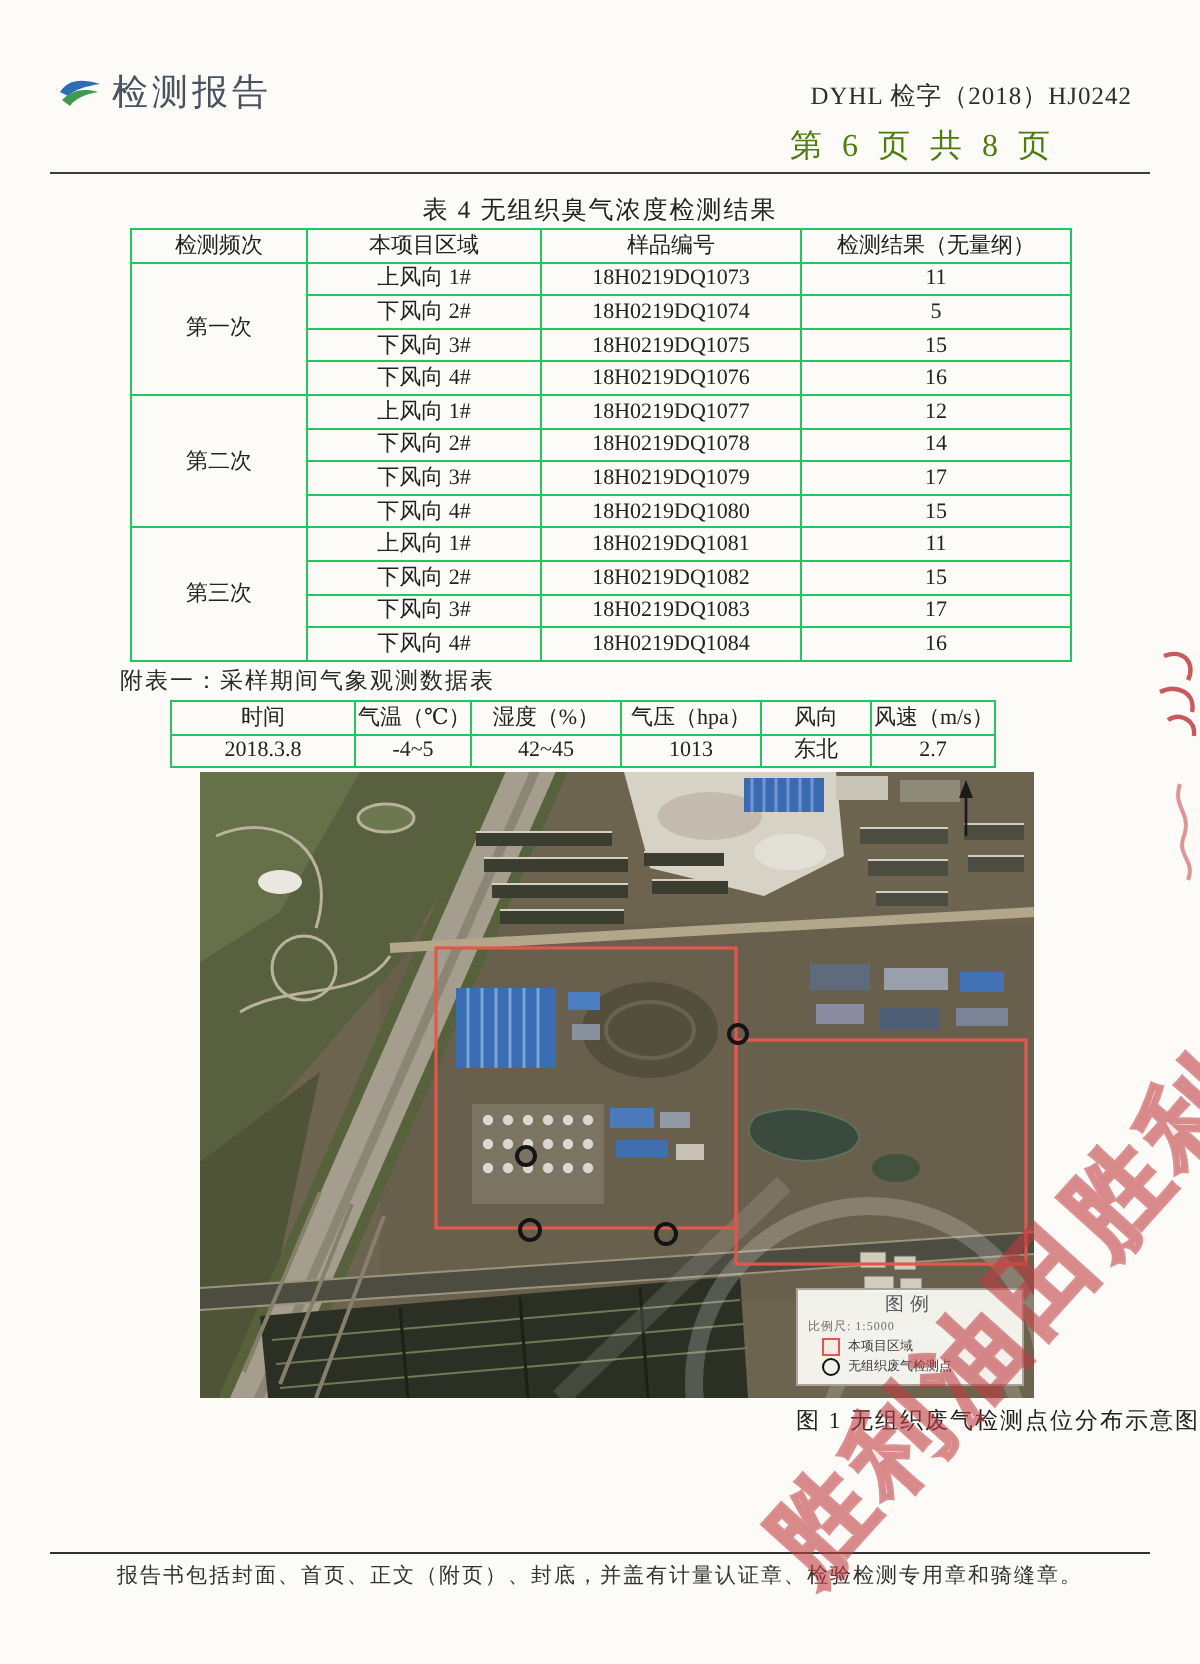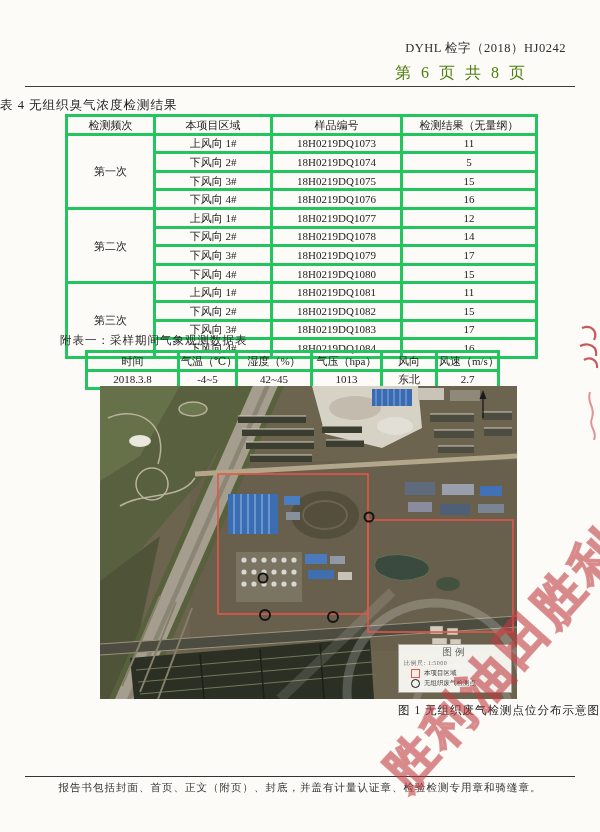--- a/index.html
+++ b/index.html
@@ -7,24 +7,24 @@
        font-family:"Liberation Serif","DejaVu Serif",serif;color:#2a2a2a;}
   .abs{position:absolute;}
   
   .logo-row{left:28px;top:34px;display:flex;align-items:center;gap:4px;}
   .logo-title{font-size:18px;color:#49525e;letter-spacing:2px;font-family:"Liberation Sans","DejaVu Sans",sans-serif;}
   .company{left:30px;top:62px;font-size:11px;color:#474747;letter-spacing:1.5px;}
   .report-no{right:34px;top:40px;font-size:12.5px;color:#2d2d2d;letter-spacing:0.5px;text-align:right;}
   .page-info{right:72px;top:63px;font-size:16px;color:#4d7c0f;letter-spacing:3px;}
   .header-rule{left:25px;width:550px;top:86px;border-top:1.5px solid #3c3c3c;}
   
-  .table-title{left:0;width:600px;top:97px;text-align:left;font-size:12.5px;color:#222;letter-spacing:1px;}
+  .table-title{left:0;width:600px;top:97px;text-align:center;font-size:12.5px;color:#222;letter-spacing:1px;}
   
   table{border-collapse:collapse;table-layout:fixed;}
-  th,td{border:3px solid #22c55e;font-size:11px;font-weight:normal;text-align:center;
+  th,td{border:1px solid #22c55e;font-size:11px;font-weight:normal;text-align:center;
         padding:0 1px;height:15.6px;line-height:1.1;color:#222;overflow:hidden;white-space:nowrap;}
   .main-table{left:65px;top:114px;width:470px;}
   .weather-table{left:85px;top:350px;width:412px;}
   .annex-label{left:28px;top:333px;font-size:11.5px;color:#2a2a2a;letter-spacing:1px;padding-left:32px;}
   
   .map-wrap{left:100px;top:386px;width:417px;height:313px;background:#6d6450;}
   .legend{position:absolute;left:298px;top:258px;width:114px;height:49px;
           background:rgba(252,252,249,0.93);border:1px solid #a9a49a;box-sizing:border-box;}
   .legend-title{text-align:center;font-size:9.5px;letter-spacing:3px;color:#5a5a5a;margin-top:1px;}
   .legend-scale{font-size:6px;color:#6d6d6d;margin:0 0 1px 5px;letter-spacing:0.5px;}
@@ -41,20 +41,27 @@
          letter-spacing:5px;color:rgba(205,70,72,0.10);-webkit-text-stroke:2px rgba(192,58,64,0.55);
          pointer-events:none;}
   .ink1{left:578px;top:322px;}
   .ink2{left:584px;top:390px;}
 </style>
 </head>
 <body>
 
 <div style="position:absolute;inset:0;">
 
+  <div class="abs logo-row">
+    <svg width="24" height="18" viewBox="0 0 24 18">
+      <path d="M2,9 C6,3 12,2 22,5 C15,6 9,8 6,11 Z" fill="#2e6db4"></path>
+      <path d="M3,13 C8,8 14,7 21,9 C14,10 9,13 7,16 Z" fill="#3f9a4e"></path>
+    </svg>
+    <span class="logo-title">检测报告</span>
+  </div>
   <div class="abs report-no">DYHL 检字（2018）HJ0242</div>
   <div class="abs page-info">第 6 页 共 8 页</div>
   <div class="abs header-rule"></div>
 
   <div class="abs table-title">表 4 无组织臭气浓度检测结果</div>
 
   <table class="abs main-table">
     <colgroup>
         <col style="width:88px">
         <col style="width:117px">

